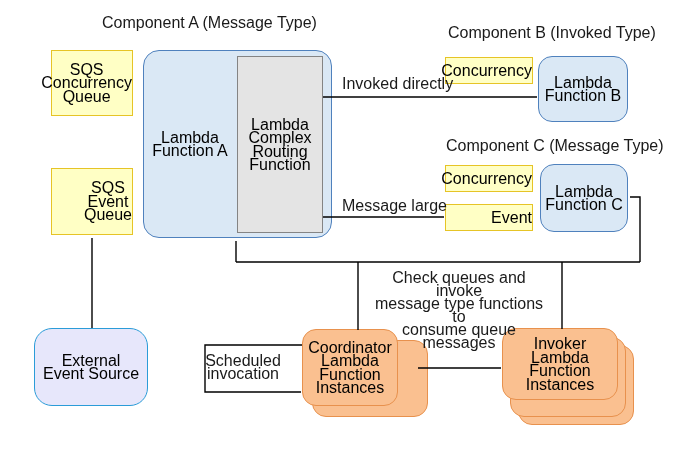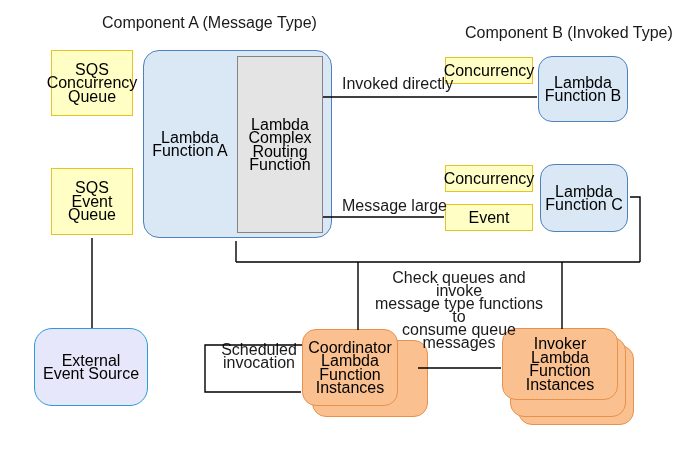--- a/index.html
+++ b/index.html
@@ -17,21 +17,21 @@
     position: absolute;
     display: flex;
     align-items: center;
     justify-content: center;
     text-align: center;
     white-space: pre-line;
     line-height: 13.5px;
     box-sizing: border-box;
     color: #000000;
   }
-  .queue    { background: var(--queue-fill);    border: 1.5px solid var(--queue-border); }
+  .queue    { background: var(--queue-fill);    border: 1.5px solid var(--queue-border); justify-content: flex-end; }
   .lambda   { background: var(--lambda-fill);   border: 1.5px solid var(--lambda-border);   border-radius: 14px; }
   .biglambda{ background: var(--lambda-fill);   border: 1.7px solid var(--lambda-border);   border-radius: 16px; }
   .routing  { background: var(--routing-fill);  border: 1px   solid var(--routing-border); }
   .external { background: var(--external-fill); border: 1.5px solid var(--external-border); border-radius: 18px; }
   .instance { background: var(--instance-fill); border: 1.5px solid var(--instance-border); border-radius: 14px; }
   .lbl {
     position: absolute;
     white-space: pre-line;
     line-height: 13px;
   }
@@ -44,21 +44,22 @@
   }
   .wires path { stroke: var(--line); stroke-width: 1.4; fill: none; }
   .arrowhead { fill: var(--line); stroke: none !important; }
 </style>
 </head>
 <body>
 
 <div class="canvas">
 
   <div class="lbl" style="left:102px; top:16px;">Component A (Message Type)</div>
-  <div class="lbl" style="left:448px; top:26px;margin-left:17px;">Component B (Invoked Type)</div>
+  <div class="lbl" style="left:448px; top:26px;">Component B (Invoked Type)</div>
+  <div class="lbl" style="left:446px; top:139px;">Component C (Message Type)</div>
 
   <div class="box queue" style="left:51px; top:50px; width:82px; height:66px;"><span>SQS
 Concurrency
 Queue</span></div>
 
   <div class="box queue" style="left:51px; top:168px; width:82px; height:67px;"><span>SQS
 Event
 Queue</span></div>
 
   <div class="box biglambda" style="left:143px; top:50px; width:189px; height:188px;"></div>
@@ -78,21 +79,21 @@
   <div class="box queue" style="left:445px; top:165px; width:88px; height:27px;"><span>Concurrency</span></div>
 
   <div class="box queue" style="left:445px; top:204px; width:88px; height:27px;"><span>Event</span></div>
 
   <div class="box lambda" style="left:540px; top:164px; width:88px; height:68px;"><span>Lambda
 Function C</span></div>
 
   <div class="box external" style="left:34px; top:328px; width:114px; height:78px;"><span>External
 Event Source</span></div>
 
-  <div class="lbl centered" style="left:205px; top:343px; width:76px;margin-left:16px;">Scheduled
+  <div class="lbl centered" style="left:205px; top:354px; width:76px;">Scheduled
 invocation</div>
 
   <div class="box instance" style="left:312px; top:340px; width:116px; height:77px;"></div>
   <div class="box instance" style="left:302px; top:329px; width:96px; height:77px;"><span>Coordinator
 Lambda Function
 Instances</span></div>
 
   <div class="box instance" style="left:518px; top:345px; width:116px; height:80px;"></div>
   <div class="box instance" style="left:510px; top:337px; width:116px; height:80px;"></div>
   <div class="box instance" style="left:502px; top:328px; width:116px; height:72px;"><span>Invoker

